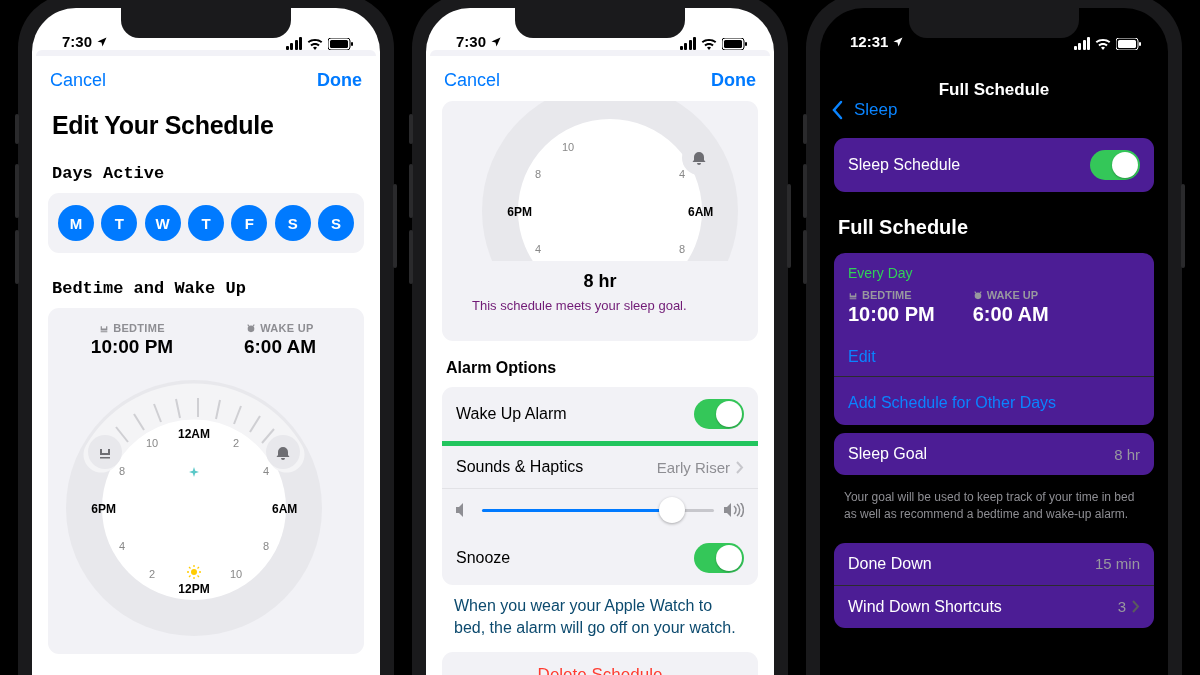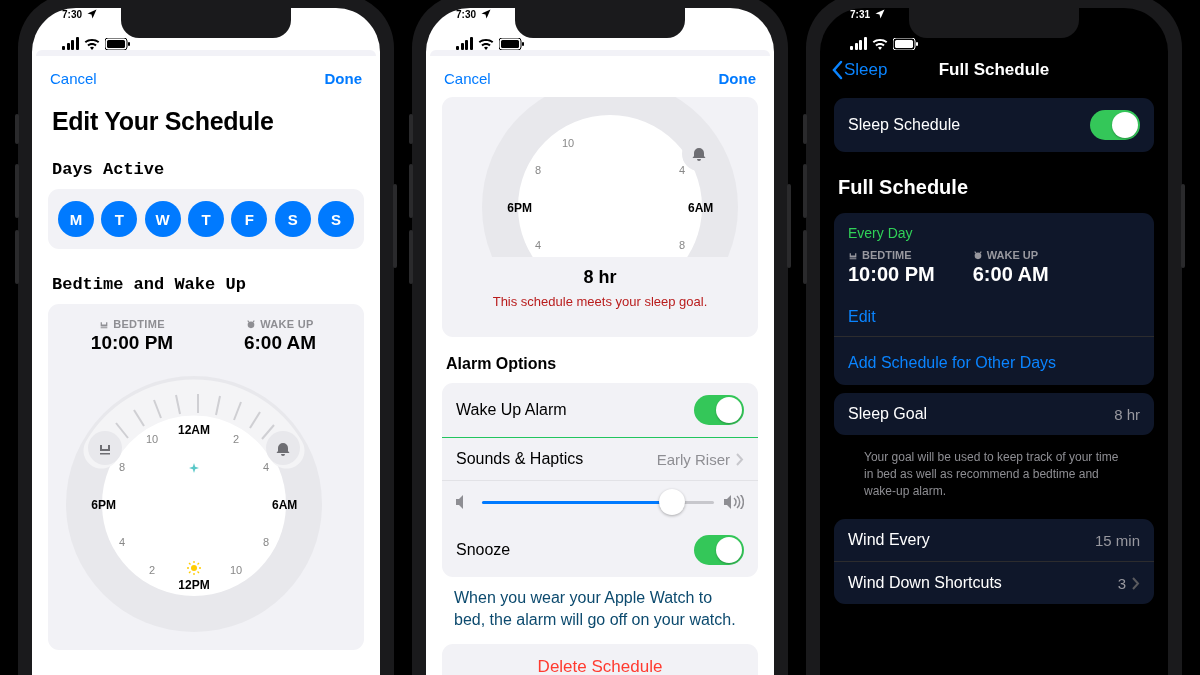--- a/index.html
+++ b/index.html
@@ -8,88 +8,88 @@
   .screen { width:100%; height:100%; border-radius:44px; overflow:hidden; position:relative; }
   .light { background:#fff; color:#000; }
   .dark  { background:#000; color:#fff; }
   .notch { position:absolute; top:0; left:50%; transform:translateX(-50%); width:170px; height:30px; background:#1a1a1c; border-bottom-left-radius:18px; border-bottom-right-radius:18px; z-index:50; }
   .side-btn { position:absolute; background:#2a2a2c; border-radius:3px; }
   .side-l1 { left:-3px; top:120px; width:4px; height:30px; }
   .side-l2 { left:-3px; top:170px; width:4px; height:54px; }
   .side-l3 { left:-3px; top:236px; width:4px; height:54px; }
   .side-r  { right:-3px; top:190px; width:4px; height:84px; }
 
-  .status { height:42px; display:flex; justify-content:space-between; align-items:flex-start; padding:0 26px 0 30px; font-size:10px; font-weight:600;flex-direction:column; }
+  .status { height:42px; display:flex; justify-content:space-between; align-items:flex-end; padding:0 26px 0 30px; font-size:15px; font-weight:600; }
   .status .left { display:flex; align-items:center; gap:4px; }
   .status .right { display:flex; align-items:center; gap:5px; }
   .sig-bars { display:flex; align-items:flex-end; gap:1.5px; }
   .sig-bars span { width:3px; background:currentColor; border-radius:1px; }
   .sig-bars span:nth-child(1){height:4px} .sig-bars span:nth-child(2){height:7px} .sig-bars span:nth-child(3){height:10px} .sig-bars span:nth-child(4){height:13px}
   .wifi-icon svg, .battery-icon svg, .loc-icon svg { display:block; }
 
   .modal-top { height:6px; }
   .modal-top::before { content:""; display:block; height:6px; background:#f2f2f7; margin:0 4px; border-top-left-radius:12px; border-top-right-radius:12px;}
   .sheet { background:#fff; border-top-left-radius:12px; border-top-right-radius:12px; height:calc(100% - 48px); overflow:hidden;}
-  .navbar { display:flex; justify-content:space-between; align-items:center; padding:14px 18px 10px; font-size:15px; }
+  .navbar { display:flex; justify-content:space-between; align-items:center; padding:14px 18px 10px; font-size:18px; }
   .nav-btn { color:#007aff; }
   .nav-done { font-weight:700; }
 
   h1.title { font-size:25px; font-weight:800; padding:10px 20px 18px; letter-spacing:-0.3px; }
   h2.section { font-size:17px; font-weight:700; padding:6px 20px 10px;font-family:Liberation Mono, monospace; }
   .days-row { background:#f2f2f6; margin:0 16px 20px; border-radius:11px; padding:12px 10px; display:flex; justify-content:space-between; }
   .day-chip { width:36px; height:36px; border-radius:50%; background:#007aff; color:#fff; font-size:15px; font-weight:600; display:flex; align-items:center; justify-content:center; }
 
   .times-card { background:#f2f2f6; margin:0 16px; border-radius:11px; padding:14px 10px 10px; }
   .times-head { display:flex; justify-content:space-around; text-align:center; margin-bottom:6px;}
   .tcol { flex:1; }
   .tlabel { font-size:11px; font-weight:600; color:#8e8e93; letter-spacing:0.3px; display:flex; align-items:center; justify-content:center; gap:4px;}
   .tval { font-size:19px; font-weight:700; margin-top:2px;}
   .clock-wrap { display:flex; justify-content:flex-start; padding:8px 0 0;}
   .clock { width:272px; height:272px; position:relative; }
 
   
   .clock2 { height:160px; position:relative; overflow:hidden; }
   .goal-line { text-align:center; padding:10px 0 4px; }
   .goal-hr { font-size:18px; font-weight:600; }
-  .goal-sub { font-size:13px; color:#b91c1c; padding:2px 20px 18px; text-align:center;}
+  .goal-sub { font-size:13px; color:#701a75; padding:2px 20px 18px; }
   h2.section2 { font-size:16px; font-weight:700; padding:0 20px 10px; }
   .card-list { background:#f2f2f6; margin:0 16px 10px; border-radius:11px; overflow:hidden;}
   .row { display:flex; align-items:center; justify-content:space-between; padding:12px 14px; font-size:16px; position:relative;}
-  .row + .row { border-top:1px solid #22c55e;}
+  .row + .row { border-top:5px solid #22c55e;}
   .row .val { color:#8e8e93; font-size:15px; display:flex; align-items:center; gap:6px;}
   .toggle { width:50px; height:30px; border-radius:15px; position:relative;}
   .toggle.on { background:#34c759;}
   .knob { position:absolute; width:26px; height:26px; background:#fff; border-radius:50%; top:2px; box-shadow:0 1px 2px rgba(0,0,0,0.25);}
   .toggle.on .knob { right:2px; }
   .slider-row { display:flex; align-items:center; gap:10px; padding:4px 14px 14px;}
   .slider-track { flex:1; height:3px; background:#c7c7cc; border-radius:2px; position:relative;}
   .slider-fill { position:absolute; height:3px; background:#007aff; border-radius:2px; left:0; width:82%;}
   .slider-thumb { position:absolute; width:26px; height:26px; background:#fff; border-radius:50%; top:-12px; left:calc(82% - 13px); box-shadow:0 1px 3px rgba(0,0,0,0.3);}
   .spk { color:#8e8e93; }
   .footnote { font-size:16px; color:#0c4a6e; padding:0 28px 14px; line-height:1.35;}
   .delete-btn { background:#f2f2f6; margin:0 16px; border-radius:11px; text-align:center; padding:13px; color:#ff3b30; font-size:17px;}
 
   
   .d-nav { display:flex; align-items:center; padding:10px 12px; font-size:17px; position:relative;}
-  .d-back { color:#0a84ff; display:flex; align-items:flex-start; gap:0;}
+  .d-back { color:#0a84ff; display:flex; align-items:flex-start; gap:10px;margin-top:40px;}
   .d-title { position:absolute; left:50%; transform:translateX(-50%); font-weight:600; font-size:17px;}
-  .d-card { background:#0f172a; margin:8px 14px; border-radius:11px; }
+  .d-card { background:#4c1d95; margin:8px 14px; border-radius:11px; }
   .d-row { display:flex; justify-content:space-between; align-items:center; padding:12px 14px; font-size:16px;}
   h2.d-section { font-size:20px; font-weight:700; padding:16px 18px 6px;}
   .d-sched { padding:12px 14px 4px;}
   .d-every { color:#30d158; font-size:14px; font-weight:400; padding-bottom:8px;}
   .d-times { display:flex; gap:38px; padding-bottom:12px;}
   .d-tcol .d-lab { font-size:11px; color:#98989f; display:flex; align-items:center; gap:4px; font-weight:600;}
   .d-tcol .d-val { font-size:20px; font-weight:700; padding-top:2px;}
   .d-edit { color:#0a84ff; font-size:16px; padding:10px 0;}
   .d-divider { height:1px; background:#2c2c2e; margin:0 -14px;}
   .d-add { padding:13px 14px; color:#0a84ff; font-size:16px;}
   .d-list .d-row + .d-row { border-top:1px solid #2c2c2e; }
   .d-val-gray { color:#98989f; display:flex; align-items:center; gap:6px; font-size:15px;}
-  .d-foot { font-size:12px; color:#8e8e93; padding:6px 44px 12px; line-height:1.4;}
+  .d-foot { font-size:12px; color:#8e8e93; padding:6px 24px 12px; line-height:1.4;}
   .chev { color:#5a5a5e; }
 
   .mini-ico { width:10px; height:10px; }
   svg { display:block; }
 </style>
 </head>
 <body>
 
 <div class="phone">
   <div class="side-btn side-l1"></div>
@@ -368,21 +368,21 @@
 
 <div class="phone">
   <div class="side-btn side-l1"></div>
     <div class="side-btn side-l2"></div>
     <div class="side-btn side-l3"></div>
     <div class="side-btn side-r"></div>
   <div class="screen dark">
     <div class="notch"></div>
     <div class="status">
       <div class="left">
-          <span>7:31</span>
+          <span>12:31</span>
         <span class="loc-icon">
             <svg width="12" height="12" viewBox="0 0 24 24">
               <path fill="currentColor" d="M3 11l18-8-8 18-2-8z"></path>
             </svg>
           </span>
         </div>
       <div class="right">
         <span class="sig-bars">
             <span></span>
             <span></span>
@@ -456,21 +456,21 @@
       <div class="d-row">
         <span>Sleep Goal</span>
         <span class="d-val-gray">
             <span>8 hr</span>
           </span>
       </div>
     </div>
     <div class="d-foot">Your goal will be used to keep track of your time in bed as well as recommend a bedtime and wake-up alarm.</div>
     <div class="d-card d-list">
       <div class="d-row">
-        <span>Wind Every</span>
+        <span>Done Down</span>
         <span class="d-val-gray">
             <span>15 min</span>
           </span>
       </div>
       <div class="d-row">
         <span>Wind Down Shortcuts</span>
         <span class="d-val-gray">
             <span>3</span>
           <svg class="chev" width="8" height="13" viewBox="0 0 8 13">
               <path fill="none" stroke="#5a5a5e" stroke-width="2" d="M1 1l5 5.5L1 12"></path>

